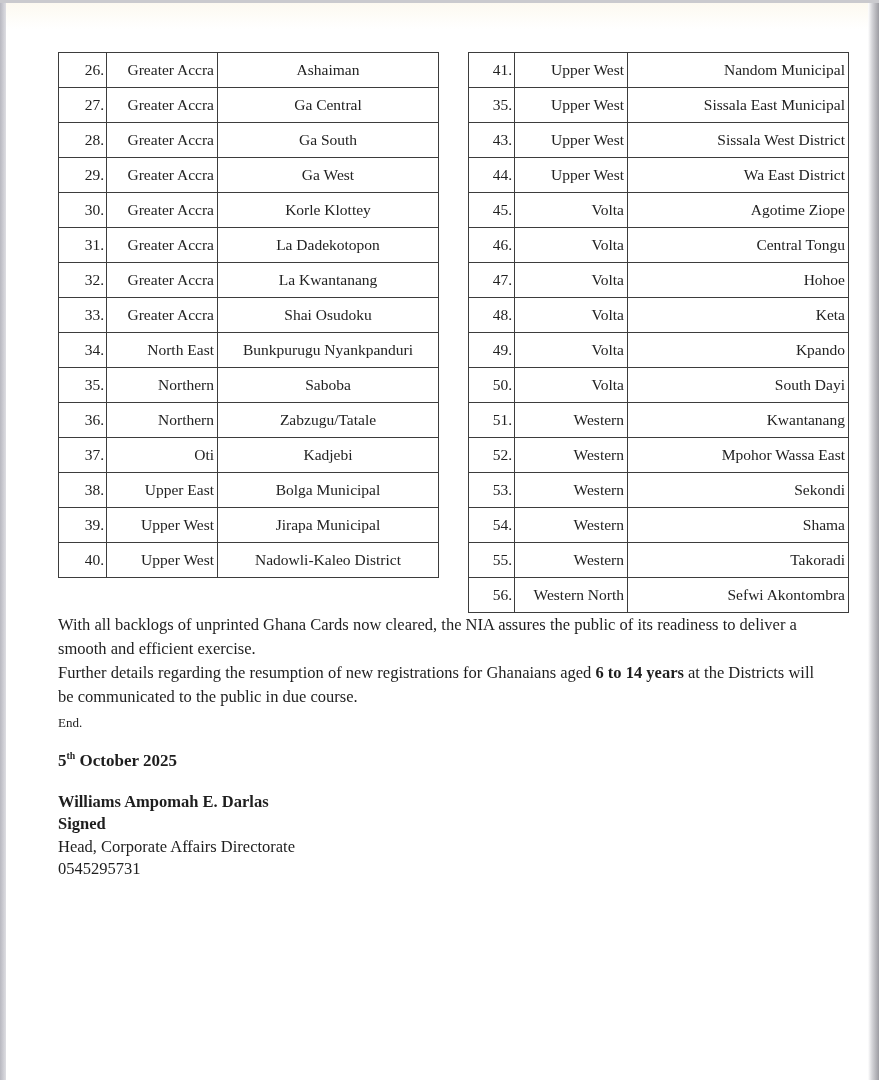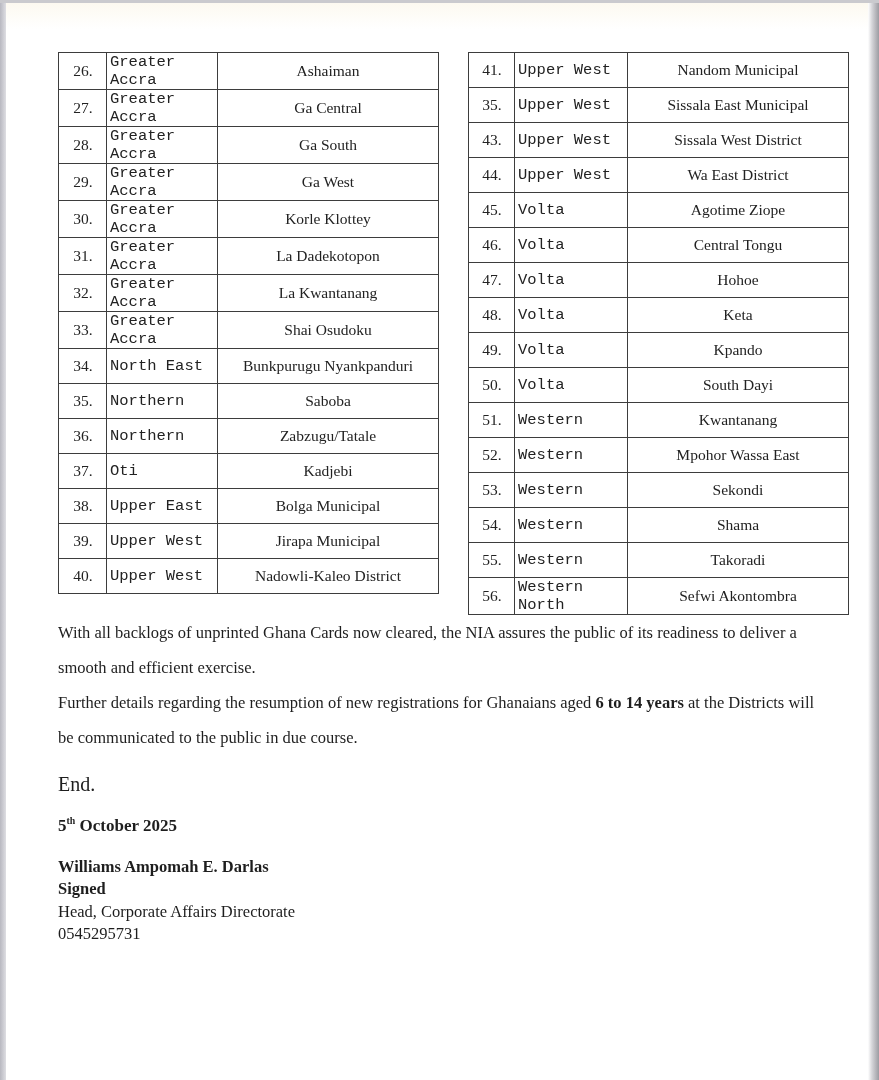--- a/index.html
+++ b/index.html
@@ -18,35 +18,35 @@
                 background:linear-gradient(to left,#9c9ca2,#d6d6da 65%,#ffffff); }
   .edge-top   { position:absolute; top:0; left:0; width:879px; height:3px; background:#cacace; }
   .tint-top   { position:absolute; top:3px; left:6px; width:862px; height:26px;
                 background:linear-gradient(#fbf6e8, rgba(255,255,255,0)); opacity:.65; }
 
   .content { position:absolute; left:58px; top:52px; width:768px; }
 
   .tables { display:flex; gap:29px; align-items:flex-start; }
   table { border-collapse:collapse; font-size:15.5px; color:#222; }
   td { border:1px solid #3d3d3d; height:34px; padding:0 3px; }
-  td.num      { text-align:center; padding-right:2px; white-space:nowrap; }
-  td.region   { text-align:left;font-family:Liberation Mono, monospace; }
+  td.num      { text-align:right; padding-right:2px; white-space:nowrap; }
+  td.region   { text-align:right; }
   td.district { text-align:center; }
   .t-left  td.num      { width:42px;  min-width:42px; }
   .t-left  td.region   { width:104px; min-width:104px; }
   .t-left  td.district { width:214px; min-width:214px; }
   .t-right td.num      { width:40px;  min-width:40px; }
   .t-right td.region   { width:106px; min-width:106px; }
-  .t-right td.district { width:214px; min-width:214px; }
-
-  p.body-text { font-size:16.5px; line-height:35px; margin:0; }
+  .t-right td.district { width:214px; min-width:214px;text-align:right; }
+
+  p.body-text { font-size:16.5px; line-height:24px; margin:0; }
   .para1 { margin-top:56px; }
   .para2 { margin-top:16px; }
   .bold  { font-weight:bold; }
-  .end-line { margin-top:18px; font-size:20px;font-family:Liberation Serif, serif; }
+  .end-line { margin-top:6px; font-size:13px;font-family:Liberation Serif, serif; }
   .date-line { margin-top:19px; font-weight:bold; font-size:17px; }
   .date-line sup { font-size:0.58em; vertical-align:super; }
   .sig-block { margin-top:20px; font-size:16.5px; line-height:22.5px; }
 </style>
 </head>
 <body>
 
 <div class="edge-left"></div>
 <div class="edge-right"></div>
 <div class="edge-top"></div>

